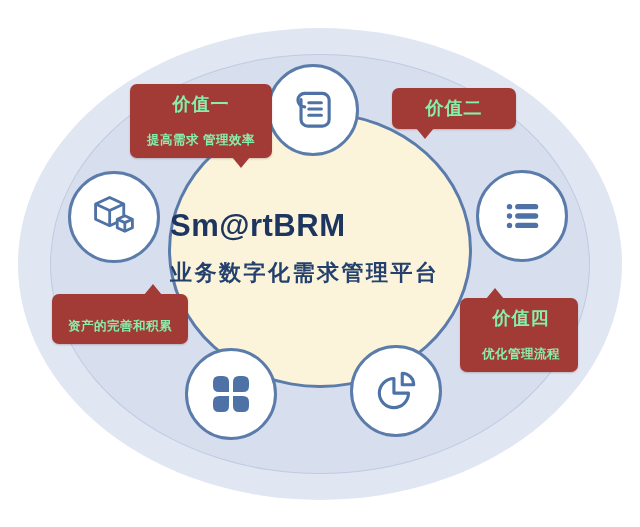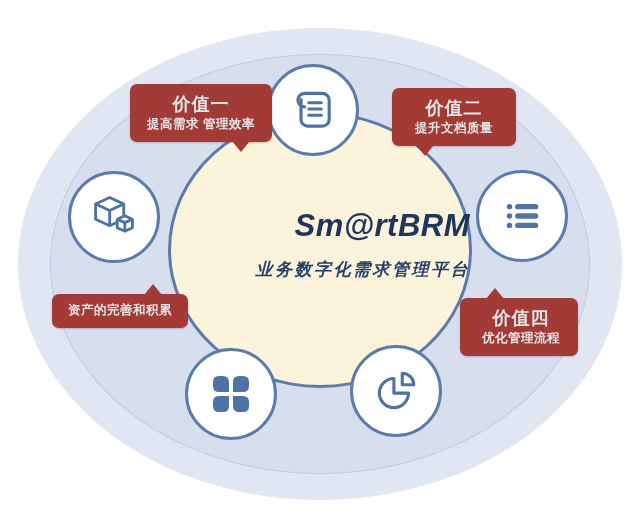--- a/index.html
+++ b/index.html
@@ -11,41 +11,41 @@
 
   
   .ellipse { position: absolute; border-radius: 50%; }
   .ellipse.outer { left: 18px; top: 28px; width: 604px; height: 472px; background: #e1e6f3; }
   .ellipse.mid   { left: 50px; top: 54px; width: 540px; height: 420px; background: #d7dfef;
                    border: 1.5px solid rgba(150,165,200,0.35); box-sizing: border-box; }
   .ellipse.inner { left: 168px; top: 112px; width: 304px; height: 276px;
                    background: #fbf4da; border: 3px solid #5b7cab; box-sizing: border-box; z-index: 2; }
 
   
-  .center { position: absolute; left: 170px; top: 208px; width: 300px; text-align: right; z-index: 3; font-style: italic; }
+  .center { position: absolute; left: 170px; top: 208px; width: 300px; text-align: left; z-index: 3; }
   .center .title { font-size: 31px; font-weight: 800; color: #1e3560; letter-spacing: 0.5px; }
-  .center .subtitle { margin-top: 14px; font-size: 17px; font-weight: 700; letter-spacing: 2.5px; color: #24406e; }
+  .center .subtitle { margin-top: 14px; font-size: 22px; font-weight: 700; letter-spacing: 2.5px; color: #24406e; }
 
   
   .node { position: absolute; width: 92px; height: 92px; border-radius: 50%;
           background: #ffffff; border: 3px solid #5b7cab; box-sizing: border-box;
           display: flex; align-items: center; justify-content: center; z-index: 4; }
   .node-scroll { left: 267px; top: 64px; }
   .node-list   { left: 476px; top: 170px; }
   .node-box    { left: 68px;  top: 171px; }
   .node-clover { left: 185px; top: 348px; }
   .node-pie    { left: 350px; top: 345px; }
   .node svg { display: block; }
 
   
-  .badge { position: absolute; background: #a23a36; color: #e5e5e5; border-radius: 7px;
+  .badge { position: absolute; background: #a23a36; color: #86efac; border-radius: 7px;
            text-align: center; padding: 8px 8px 9px; box-sizing: border-box; z-index: 5;
            box-shadow: 0 1px 2px rgba(90,40,40,0.25); }
   .badge .badge-title { font-size: 18px; font-weight: 800; letter-spacing: 1px; }
-  .badge .badge-desc  { margin-top: 0; font-size: 12.5px; font-weight: 600; letter-spacing: 0.5px; white-space: nowrap; }
+  .badge .badge-desc  { margin-top: 16px; font-size: 12.5px; font-weight: 600; letter-spacing: 0.5px; white-space: nowrap; }
   .badge::after { content: ""; position: absolute; width: 0; height: 0;
                   border-left: 9px solid transparent; border-right: 9px solid transparent; }
   .badge.point-down::after { border-top: 11px solid #a23a36; bottom: -10px; }
   .badge.point-up::after   { border-bottom: 11px solid #a23a36; top: -10px; }
   .badge-1 { left: 130px; top: 84px;  width: 142px; }
   .badge-1::after { right: 22px; }
   .badge-2 { left: 392px; top: 88px;  width: 124px; }
   .badge-2::after { left: 24px; }
   .badge-3 { left: 52px;  top: 294px; width: 136px; }
   .badge-3::after { right: 26px; }
@@ -134,21 +134,20 @@
     </span>
   </div>
 
   <div class="badge badge-1 point-down">
     <div class="badge-title">价值一</div>
     <div class="badge-desc">提高需求 管理效率</div>
   </div>
 
   <div class="badge badge-2 point-down">
     <div class="badge-title">价值二</div>
-    <div class="badge-desc">提升文档质量</div>
   </div>
 
   <div class="badge badge-3 point-up">
     <div class="badge-desc">资产的完善和积累</div>
   </div>
 
   <div class="badge badge-4 point-up">
     <div class="badge-title">价值四</div>
     <div class="badge-desc">优化管理流程</div>
   </div>

